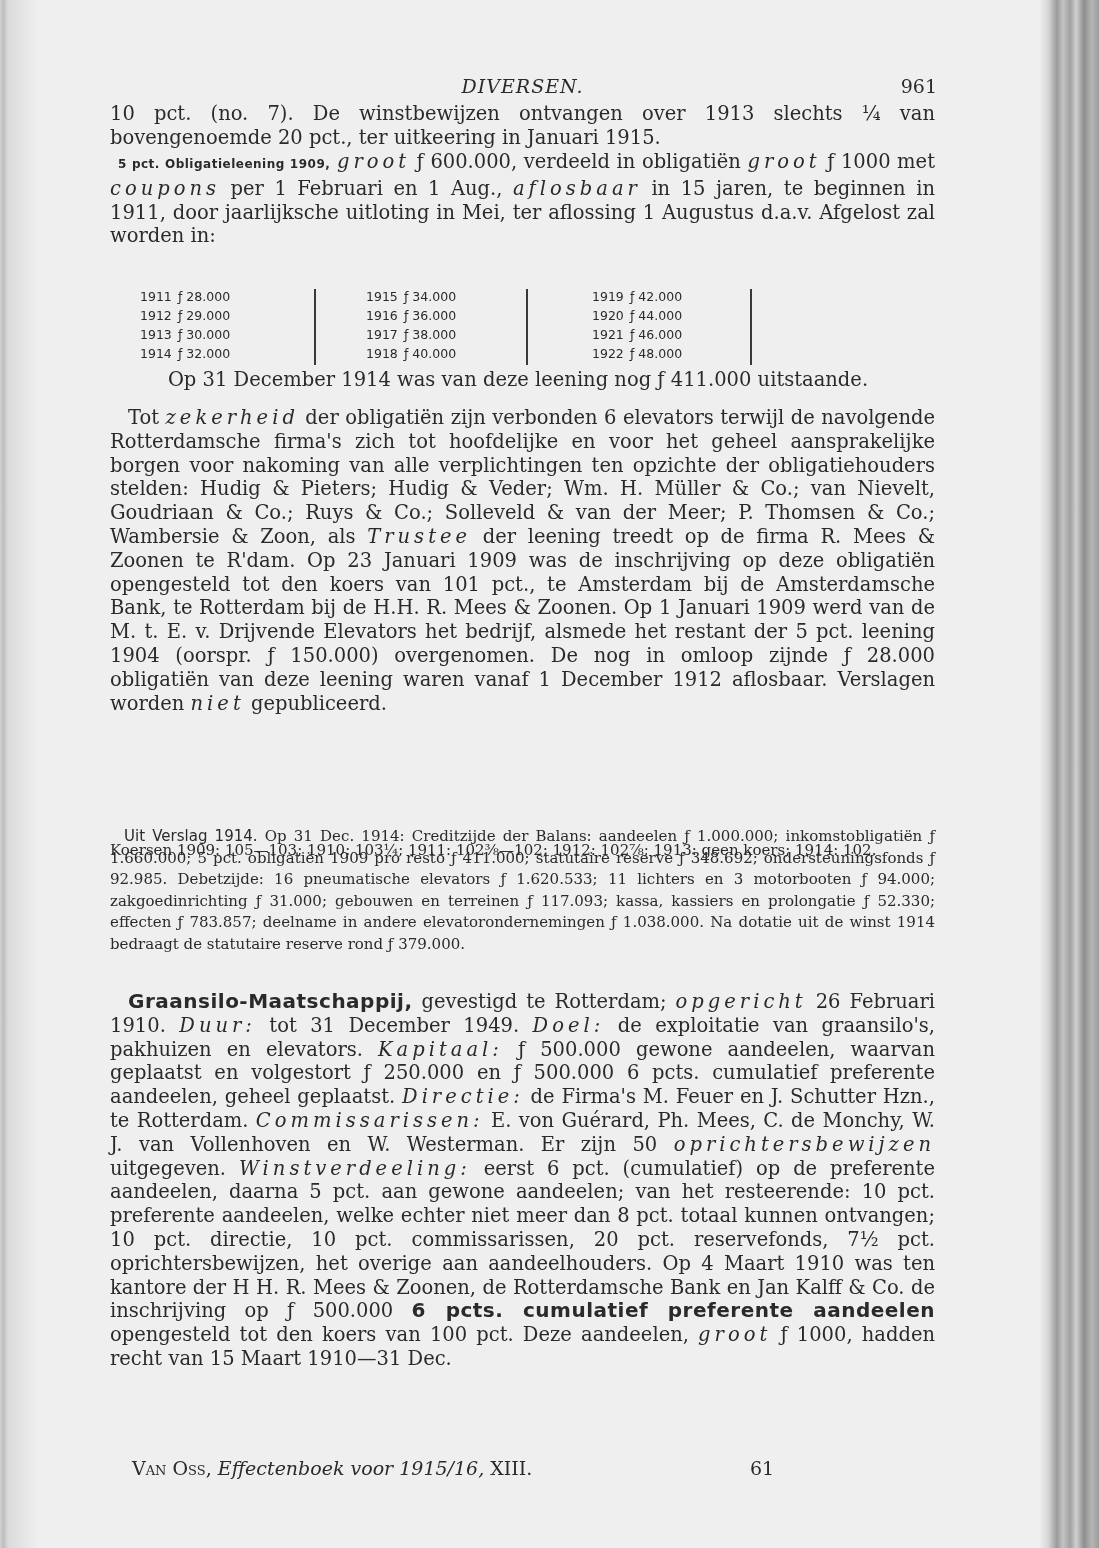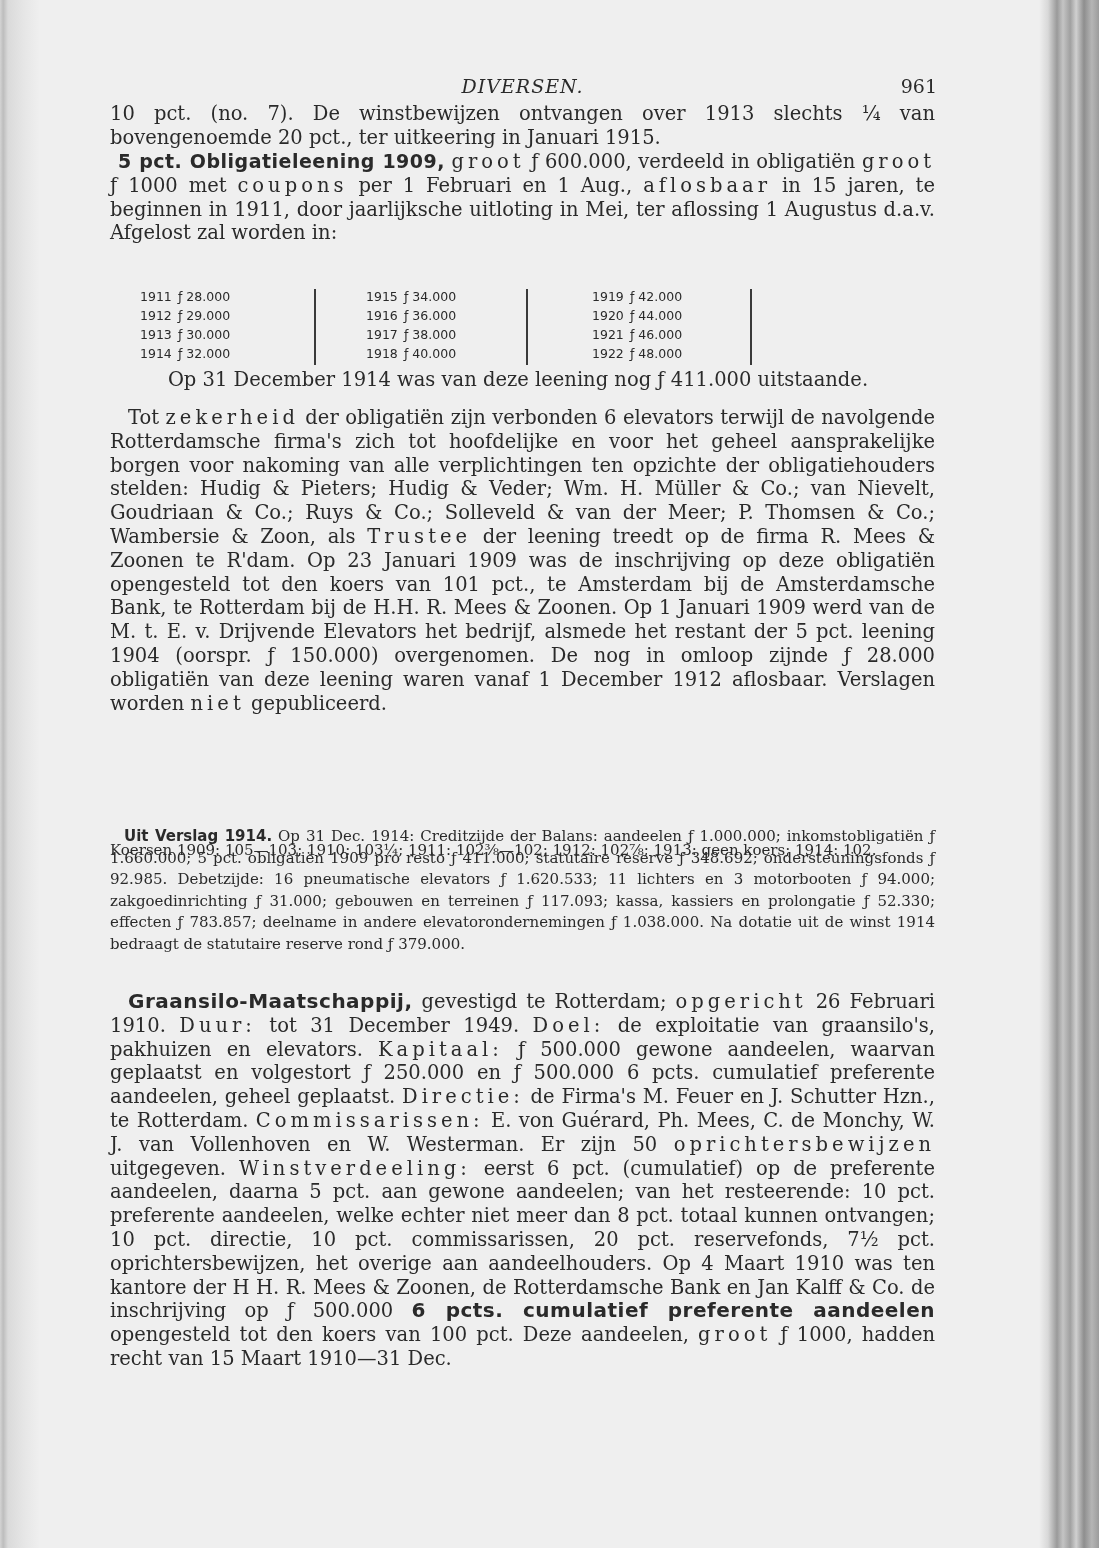--- a/index.html
+++ b/index.html
@@ -28,30 +28,30 @@
     font-style: italic; font-size: 19px; letter-spacing: 1px;
   }
   .page-number {
     position: absolute; right: -2px; top: 0; font-size: 19px;
   }
   .para {
     position: absolute; left: 0; width: 825px;
     font-size: 19.5px; line-height: 23.8px; text-align: justify;
     margin: 0;
   }
-  .spaced { letter-spacing: 4px; }
+  .spaced { letter-spacing: 4px; font-style: italic; }
   .bold-sans {
     font-family: "DejaVu Sans", "Liberation Sans", sans-serif; font-weight: bold;
-    font-size: 19px; letter-spacing: 0.5px;
+    font-size: 12px; letter-spacing: 0.5px;
   }
   .small {
     font-size: 15px; line-height: 21px;
   }
   .bold-sans-small {
-    font-family: "DejaVu Sans", "Liberation Sans", sans-serif; font-weight: bold; font-size: 15px;
+    font-family: "DejaVu Sans", "Liberation Sans", sans-serif; font-weight: normal; font-size: 15px;
   }
   .schedule {
     position: absolute; top: 287px; left: 30px; width: 770px; height: 80px;
     font-family: "DejaVu Sans", "Liberation Sans", sans-serif; font-size: 12.5px; line-height: 19px;
   }
   .sched-col {
     position: absolute; top: 0; height: 80px; padding-left: 0;
   }
   .sched-col .row { white-space: nowrap; }
   .sched-col .year { display: inline-block; width: 38px; }
@@ -110,14 +110,18 @@
   <p class="para" style="top:368px; left:8px; width:800px; text-align:center;">Op 31 December 1914 was van deze leening nog ƒ 411.000 uitstaande.</p>
 
   <p class="para" style="top:406px; text-indent:18px;"><span>Tot </span><span class="spaced">zekerheid</span><span> der obligatiën zijn verbonden 6 elevators terwijl de navolgende Rotterdamsche firma's zich tot hoofdelijke en voor het geheel aansprakelijke borgen voor nakoming van alle verplichtingen ten opzichte der obligatiehouders stelden: Hudig &amp; Pieters; Hudig &amp; Veder; Wm. H. Müller &amp; Co.; van Nievelt, Goudriaan &amp; Co.; Ruys &amp; Co.; Solleveld &amp; van der Meer; P. Thomsen &amp; Co.; Wambersie &amp; Zoon, als </span><span class="spaced">Trustee</span><span> der leening treedt op de firma R. Mees &amp; Zoonen te R'dam. Op 23 Januari 1909 was de inschrijving op deze obligatiën opengesteld tot den koers van 101 pct., te Amsterdam bij de Amsterdamsche Bank, te Rotterdam bij de H.H. R. Mees &amp; Zoonen. Op 1 Januari 1909 werd van de M. t. E. v. Drijvende Elevators het bedrijf, alsmede het restant der 5 pct. leening 1904 (oorspr. ƒ 150.000) overgenomen. De nog in omloop zijnde ƒ 28.000 obligatiën van deze leening waren vanaf 1 December 1912 aflosbaar. Verslagen worden </span><span class="spaced">niet</span><span> gepubliceerd.</span></p>
 
   <p class="para small" style="top:797px; left:0; text-align:left;margin-top:43px;">Koersen 1909: 105—103; 1910: 103¼; 1911: 102⅜—102; 1912: 102⅞; 1913: geen koers; 1914: 102.</p>
 
   <p class="para small" style="top:826px; text-indent:14px; line-height:21.5px;"><span class="bold-sans-small">Uit Verslag 1914.</span><span> Op 31 Dec. 1914: Creditzijde der Balans: aandeelen ƒ 1.000.000; inkomstobligatiën ƒ 1.660.000; 5 pct. obligatiën 1909 pro resto ƒ 411.000; statutaire reserve ƒ 348.692; ondersteuningsfonds ƒ 92.985. Debetzijde: 16 pneumatische elevators ƒ 1.620.533; 11 lichters en 3 motorbooten ƒ 94.000; zakgoedinrichting ƒ 31.000; gebouwen en terreinen ƒ 117.093; kassa, kassiers en prolongatie ƒ 52.330; effecten ƒ 783.857; deelname in andere elevatorondernemingen ƒ 1.038.000. Na dotatie uit de winst 1914 bedraagt de statutaire reserve rond ƒ 379.000.</span></p>
 
   <p class="para" style="top:990px; text-indent:18px;"><span class="bold-sans" style="font-size:20px;">Graansilo-Maatschappij,</span><span> gevestigd te Rotterdam; </span><span class="spaced">opgericht</span><span> 26 Februari 1910. </span><span class="spaced">Duur:</span><span> tot 31 December 1949. </span><span class="spaced">Doel:</span><span> de exploitatie van graansilo's, pakhuizen en elevators. </span><span class="spaced">Kapitaal:</span><span> ƒ 500.000 gewone aandeelen, waarvan geplaatst en volgestort ƒ 250.000 en ƒ 500.000 6 pcts. cumulatief preferente aandeelen, geheel geplaatst. </span><span class="spaced">Directie:</span><span> de Firma's M. Feuer en J. Schutter Hzn., te Rotterdam. </span><span class="spaced">Commissarissen:</span><span> E. von Guérard, Ph. Mees, C. de Monchy, W. J. van Vollenhoven en W. Westerman. Er zijn 50 </span><span class="spaced">oprichtersbewijzen</span><span> uitgegeven. </span><span class="spaced">Winstverdeeling:</span><span> eerst 6 pct. (cumulatief) op de preferente aandeelen, daarna 5 pct. aan gewone aandeelen; van het resteerende: 10 pct. preferente aandeelen, welke echter niet meer dan 8 pct. totaal kunnen ontvangen; 10 pct. directie, 10 pct. commissarissen, 20 pct. reservefonds, 7½ pct. oprichtersbewijzen, het overige aan aandeelhouders. Op 4 Maart 1910 was ten kantore der H H. R. Mees &amp; Zoonen, de Rotterdamsche Bank en Jan Kalff &amp; Co. de inschrijving op ƒ 500.000 </span><span class="bold-sans" style="font-size:20px;">6 pcts. cumulatief preferente aandeelen</span><span> opengesteld tot den koers van 100 pct. Deze aandeelen, </span><span class="spaced">groot</span><span> ƒ 1000, hadden recht van 15 Maart 1910—31 Dec.</span></p>
 
+  <div class="footer">
+    <span class="footer-left"><span class="sc">Van Oss,</span><span class="it"> Effectenboek voor 1915/16,</span><span> XIII.</span></span>
+    <span class="footer-right">61</span>
+  </div>
 
 </div>
 
 </body></html>

